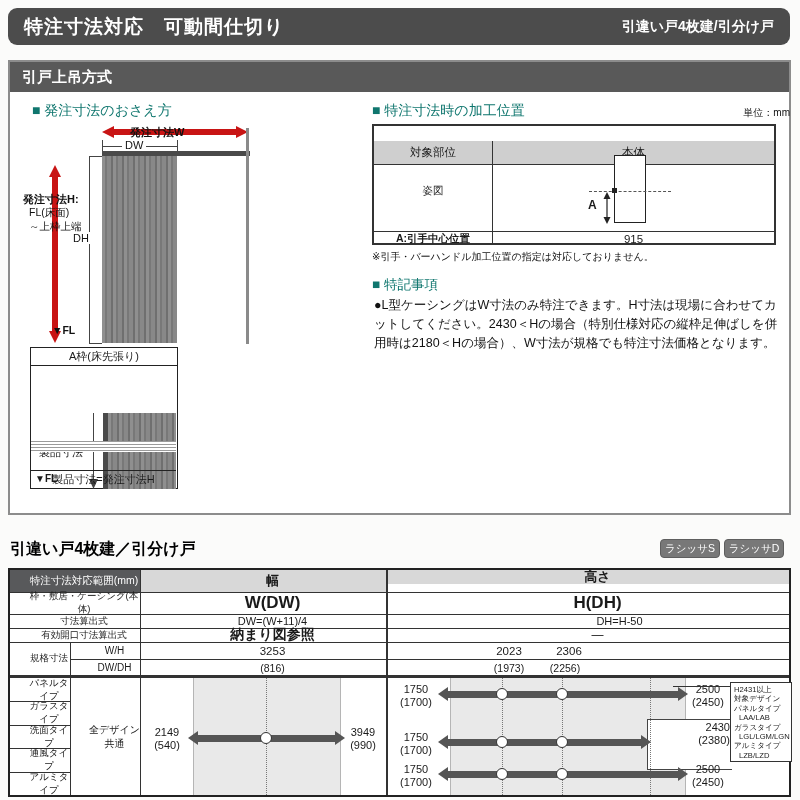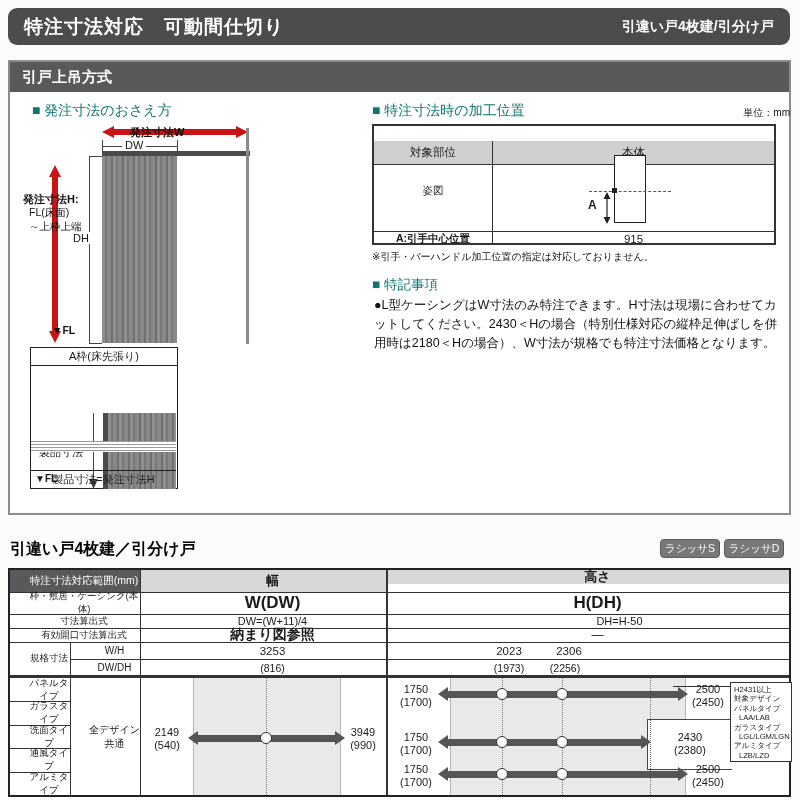--- a/index.html
+++ b/index.html
@@ -264,21 +264,21 @@
           <div>(1700)</div>
     </div>
     <div class="rng" style="left:0;top:85px;width:56px;">
       <div>1750</div>
           <div>(1700)</div>
     </div>
     <div class="rng" style="left:298px;top:5px;width:44px;">
       <div>2500</div>
           <div>(2450)</div>
     </div>
-    <div class="rng" style="left:262px;top:53px;width:80px;">
+    <div class="rng" style="left:262px;top:43px;width:80px;text-align:right;">
       <div>2430</div>
           <div>(2380)</div>
     </div>
     <div class="rng" style="left:298px;top:85px;width:44px;">
       <div>2500</div>
           <div>(2450)</div>
     </div>
 
     <div class="hline" style="left:285px;top:8px;width:57px;"></div>
     <div class="annbox" style="left:342px;top:4px;width:62px;height:80px;">

